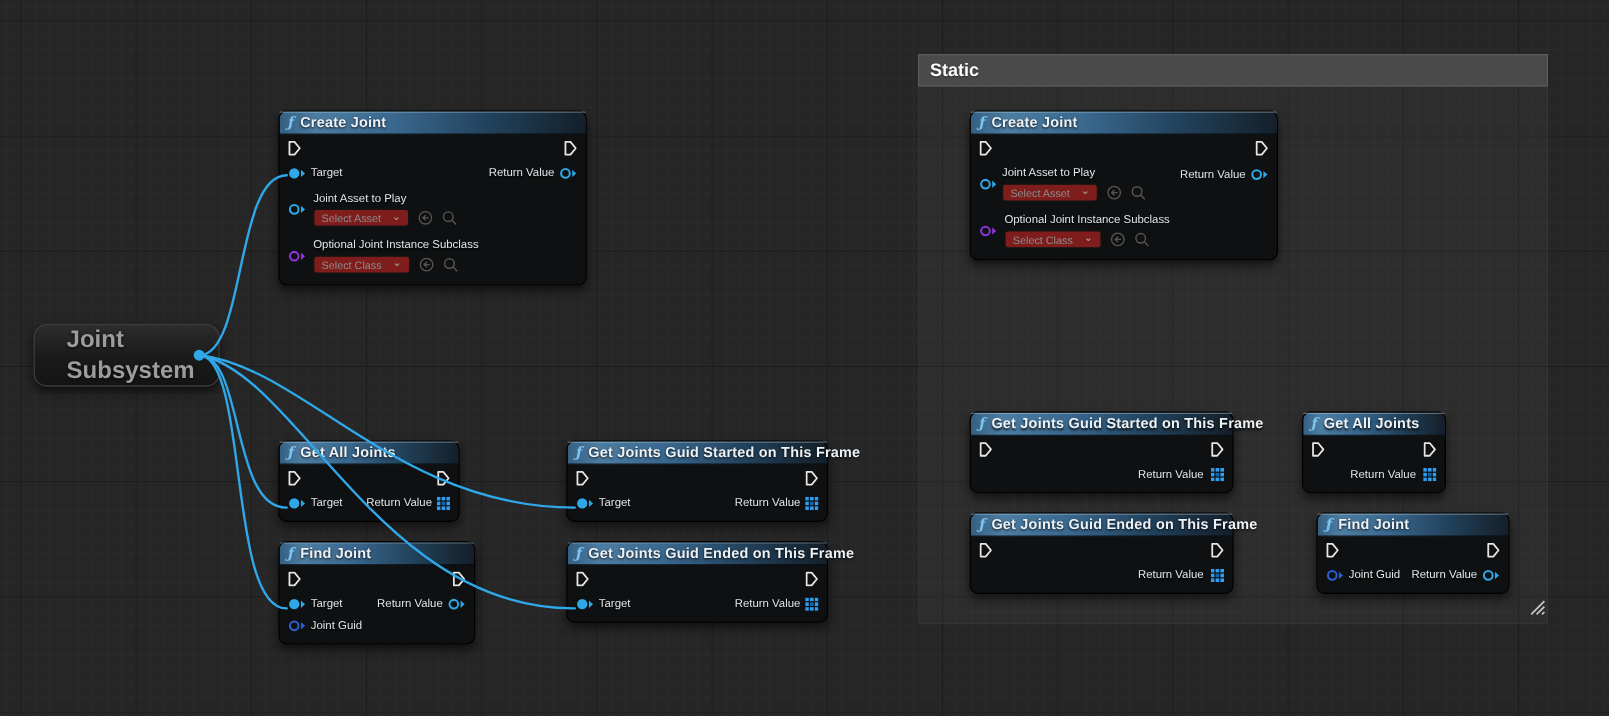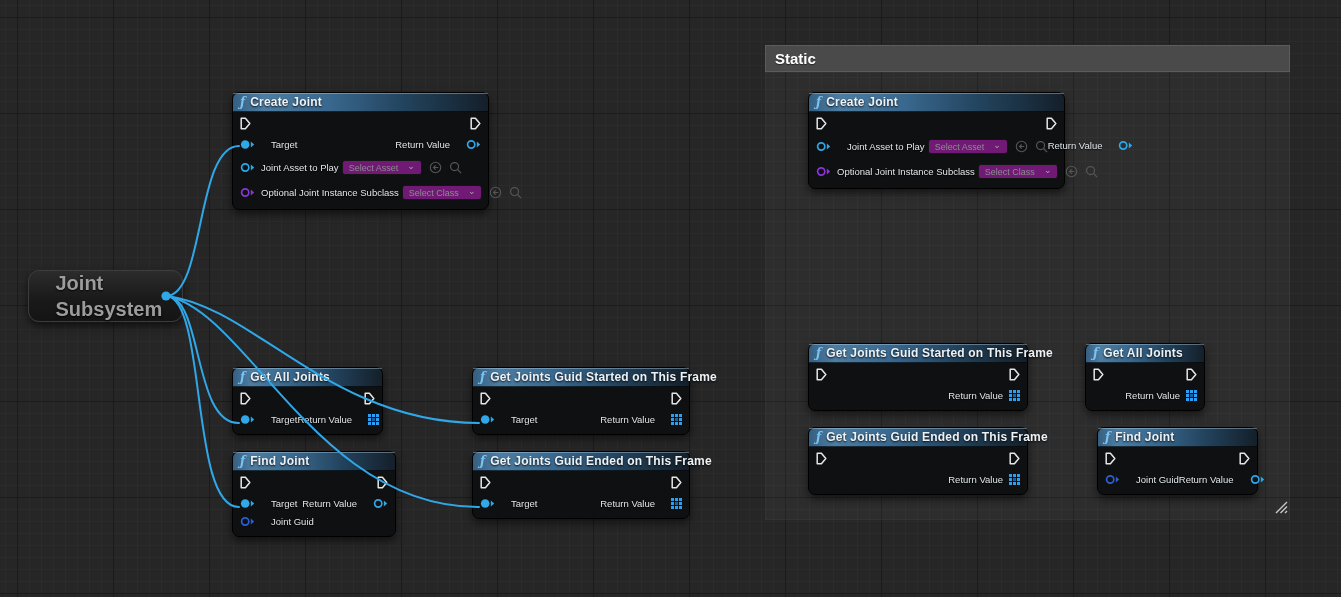--- a/index.html
+++ b/index.html
@@ -54,31 +54,31 @@
   .node-title {
     color:#edf2f6; font-size:12px; font-weight:bold; white-space:nowrap;
     text-shadow:0 1px 2px rgba(0,0,0,0.9); letter-spacing:.2px;
   }
 
   .r-exec { display:flex; justify-content:space-between; align-items:center; padding:5px 7px 0 7px; }
   .r-io   { display:flex; justify-content:space-between; align-items:center; padding:9px 7px 0 7px; }
   .r-io2  { display:flex; justify-content:space-between; align-items:center; padding:7px 7px 0 7px; }
   .r-split{ display:flex; justify-content:space-between; align-items:flex-start; padding:9px 7px 0 7px; }
   .blk    { display:flex; align-items:center; gap:6px; padding:10px 7px 0 7px; }
-  .grp    { display:flex; align-items:center; gap:16px; }
+  .grp    { display:flex; align-items:center; gap:4px; }
   .grp-r  { display:flex; align-items:center; gap:6px; margin-left:auto; }
-  .stack  { display:flex; flex-direction:row; gap:3px;align-items:center; }
+  .stack  { display:flex; flex-direction:column; gap:3px; }
   .combo-row { display:flex; align-items:center; gap:7px; }
 
   .pin { display:inline-flex; align-items:center; line-height:0; }
   .pin-label { color:#e2e6e9; font-size:9.5px; text-shadow:0 1px 1px #000; white-space:nowrap; }
 
   .combo {
     display:inline-flex; align-items:center; gap:9px;
-    background:#701a75; border:1px solid #141414; border-radius:3px;
+    background:#7f1d1d; border:1px solid #141414; border-radius:3px;
     height:15px; padding:0 6px; box-sizing:border-box;
   }
   .combo-text { color:#8d8d8d; font-size:9px; white-space:nowrap; }
   .combo-chev { color:#a8a8a8; font-size:9px; line-height:0; margin-top:-3px; }
 
   
   .var-node {
     position:absolute; z-index:10; box-sizing:border-box;
     background:linear-gradient(180deg,#2c2c2c 0%, #1a1a1a 55%, #141414 100%);
     border:1px solid #3c3c3c; border-radius:11px;

